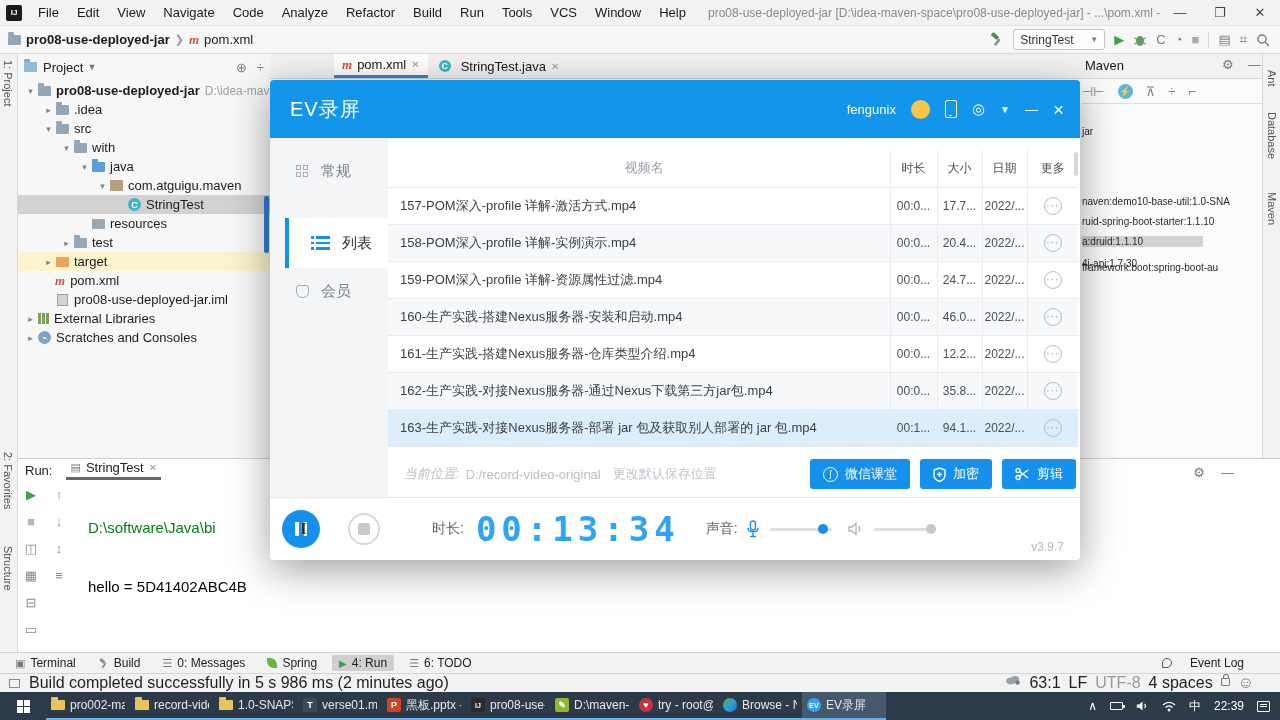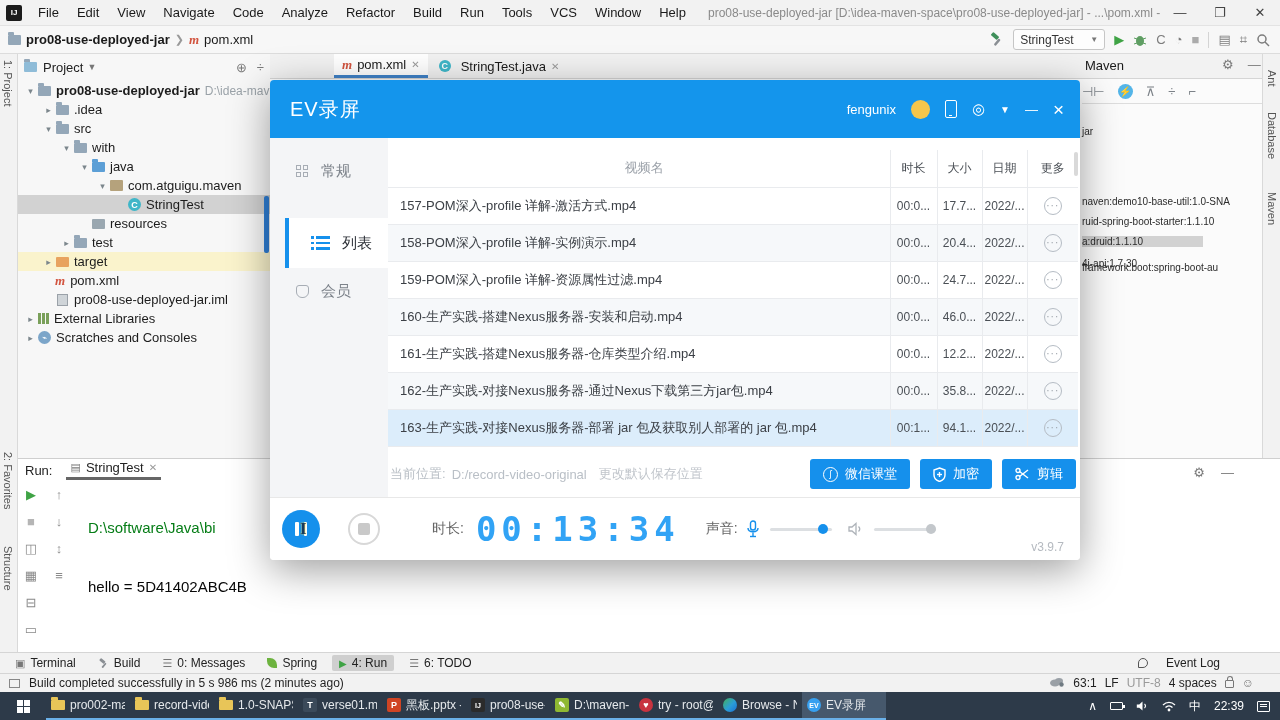--- a/index.html
+++ b/index.html
@@ -90,25 +90,25 @@
   .c1{color:#067d17;} .c2{color:#080808;} .c3{color:#00009b;}
   .run-gear{position:absolute;right:46px;top:6px;display:flex;gap:16px;color:#7a7a7a;font-size:13px;}
 
   
   .toolbar-bottom{position:absolute;left:0;top:652px;width:1280px;height:21px;background:#f2f2f2;border-top:1px solid #d5d5d5;display:flex;align-items:center;font-size:12px;color:#222;}
   .tw{display:flex;align-items:center;gap:5px;padding:1px 7px;margin-left:8px;}
   .tw.sel{background:#cfcfcf;border-radius:2px;}
   .tw .g{color:#777;font-size:11px;}
   .tw .green{color:#3fa345;}
   .tw .leaf{width:10px;height:10px;background:#6db33f;border-radius:0 70% 0 70%;}
-  .eventlog{margin-left:auto;margin-right:60px;display:flex;align-items:center;gap:18px;}
+  .eventlog{margin-left:auto;margin-right:36px;display:flex;align-items:center;gap:18px;}
   .elog-ico{width:10px;height:10px;border:1.5px solid #555;border-radius:50% 50% 50% 0;}
 
   
-  .statusbar{position:absolute;left:0;top:673px;width:1280px;height:19px;background:#f2f2f2;border-top:1px solid #d5d5d5;display:flex;align-items:center;font-size:12px;color:#1f1f1f;}
+  .statusbar{position:absolute;left:0;top:673px;width:1280px;height:19px;background:#f2f2f2;border-top:1px solid #d5d5d5;display:flex;align-items:center;font-size:16px;color:#1f1f1f;}
   .sb-ico{width:11px;height:9px;border:1px solid #888;margin:0 9px 0 9px;}
   .sb-right{margin-left:auto;display:flex;gap:8px;margin-right:26px;}
   .sb-right .dim{color:#9a9a9a;}
   .lock-ico{width:9px;height:8px;border:1.5px solid #777;border-radius:1px;position:relative;margin-top:4px;}
   .lock-ico:before{content:"";position:absolute;left:1px;top:-5px;width:4px;height:4px;border:1.5px solid #777;border-bottom:none;border-radius:3px 3px 0 0;}
 
   
   .ev{position:absolute;left:270px;top:80px;width:810px;height:480px;background:#fff;border-radius:4px;box-shadow:0 10px 40px rgba(0,0,0,.38);z-index:10;overflow:hidden;}
   .ev-head{position:absolute;left:0;top:0;right:0;height:58px;background:#1495ec;display:flex;align-items:center;color:#fff;}
   .ev-title{font-size:20px;margin-left:20px;letter-spacing:1px;flex:1;}
@@ -133,21 +133,21 @@
   table.vt{border-collapse:collapse;width:690px;margin-top:12px;table-layout:fixed;}
   table.vt th{height:37px;font-weight:normal;font-size:13px;color:#9aa0a8;border-bottom:1px solid #e9ebee;}
   table.vt td{height:37px;font-size:13px;color:#3c4046;border-bottom:1px solid #e9ebee;overflow:hidden;white-space:nowrap;}
   table.vt .cname{width:502px;padding-left:12px;text-align:left;}
   table.vt .cnum{width:47px;text-align:center;font-size:12px;color:#4a4f55;border-left:1px solid #e9ebee;}
   table.vt tr.alt{background:#f6f8fa;}
   table.vt tr.selrow{background:#dcedfb;}
   .more-ico{width:18px;height:18px;border:1px solid #b5bcc4;border-radius:50%;color:#9aa0a8;font-size:10px;line-height:16px;text-align:center;margin:0 auto;letter-spacing:1px;}
   .vscroll{position:absolute;right:2px;top:14px;width:4px;height:24px;background:#d9d9d9;border-radius:2px;}
   .loc-row{position:absolute;left:0;bottom:14px;width:100%;display:flex;align-items:center;font-size:13px;color:#b9bfc6;}
-  .loc-row .lbl{margin-left:2px;}
+  .loc-row .lbl{margin-left:16px;font-style:italic;}
   .loc-row .path{margin-left:6px;}
   .loc-row .lnk{margin-left:12px;color:#c0c5cb;}
   .btns{position:absolute;right:4px;bottom:8px;display:flex;gap:10px;}
   .bbtn{height:30px;background:#1590ec;color:#fff;border-radius:3px;display:flex;align-items:center;gap:7px;padding:0 13px;font-size:13px;}
   .cir-ico{width:15px;height:15px;border:1.5px solid #fff;border-radius:50%;font-size:9px;display:flex;align-items:center;justify-content:center;}
 
   .ev-bottom{position:absolute;left:0;bottom:0;right:0;height:63px;background:#fff;border-top:1px solid #e8e8e8;display:flex;align-items:center;}
   .pausebtn{position:relative;width:38px;height:38px;border-radius:50%;background:#1590ec;margin-left:12px;display:flex;align-items:center;justify-content:center;gap:5px;}
   .pausebtn i{display:block;width:3.5px;height:14px;background:#fff;border-radius:1px;}
   .ibeam{position:absolute;left:18px;top:9px;font-family:"Liberation Serif",serif;font-size:17px;font-weight:bold;color:#16395f;text-shadow:0 0 2px #e8d44d,0 0 1px #e8d44d;}

